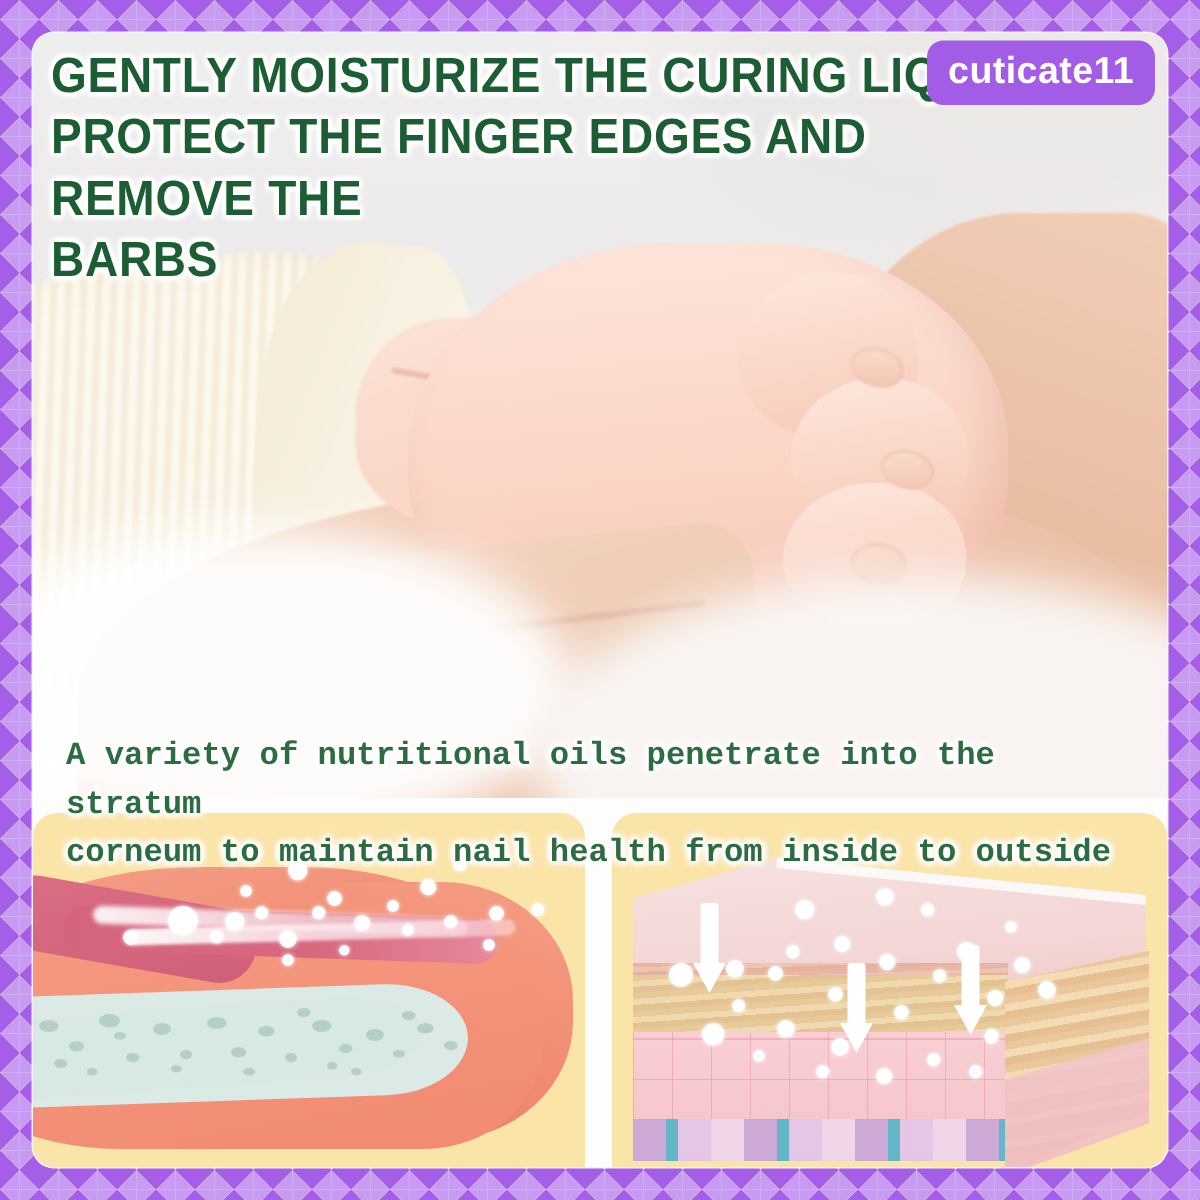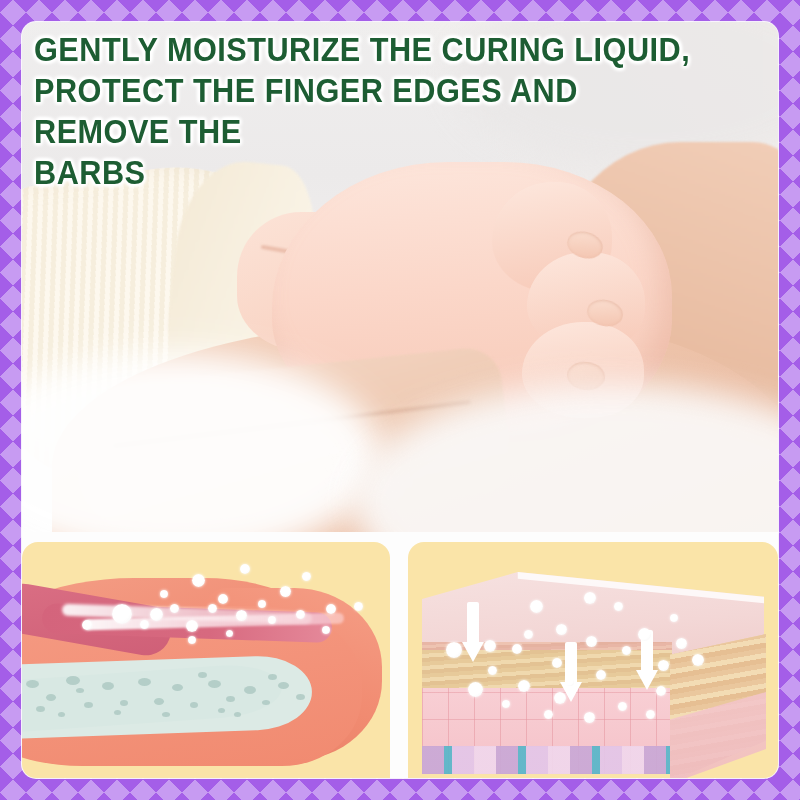--- a/index.html
+++ b/index.html
@@ -393,21 +393,24 @@
       <div class="palm-fingers"></div>
       <div class="palm-crease"></div>
       <div class="blanket-a"></div>
       <div class="blanket-b"></div>
     </div>
 
     <div class="headline">GENTLY MOISTURIZE THE CURING LIQUID,
 PROTECT THE FINGER EDGES AND REMOVE THE
 BARBS</div>
 
-
+    <div class="badge">cuticate11</div>
+
+    <div class="caption">A variety of nutritional oils penetrate into the stratum
+corneum to maintain nail health from inside to outside</div>
 
     <div class="panels">
 
       <div class="panel panel-left">
         <div class="finger-top"></div>
         <div class="finger-tip"></div>
         <div class="finger-body"></div>
         <div class="cuticle-fold"></div>
         <div class="cuticle-ridge"></div>
         <div class="cuticle-gloss"></div>

